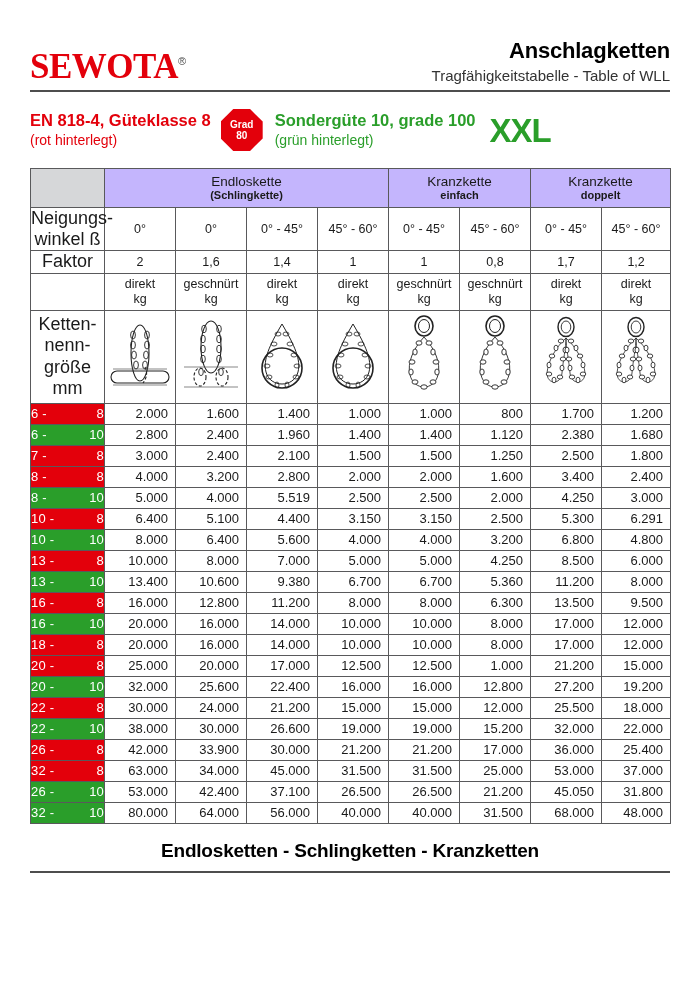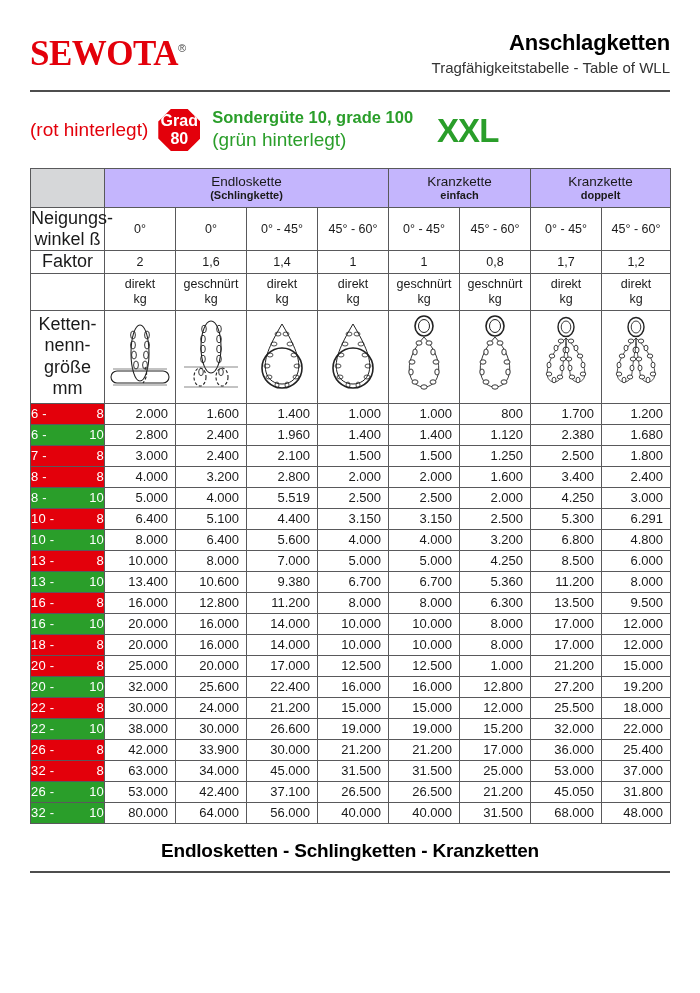--- a/index.html
+++ b/index.html
@@ -21,21 +21,21 @@
     height: 993px;
     box-sizing: border-box;
     padding: 0 30px;
     position: relative;
   }
 
   
   .header {
     display: flex;
     justify-content: space-between;
-    align-items: center;
+    align-items: flex-end;
     padding-top: 22px;
     height: 62px;
   }
   .logo {
     font-family: "Liberation Serif", serif;
     font-weight: bold;
     font-size: 35px;
     letter-spacing: -0.5px;
     color: #e3000b;
     line-height: 1;
@@ -79,47 +79,47 @@
     height: 60px;
     padding-top: 8px;
   }
   .std-block { line-height: 1.2; }
   .std-main {
     font-size: 16.5px;
     font-weight: bold;
     white-space: nowrap;
   }
   .std-note {
-    font-size: 19px;
+    font-size: 14px;
     margin-top: 1px;
   }
   .red { color: #e3000b; }
   .green { color: #2a9e2a; }
 
   .octagon {
     width: 42px;
     height: 42px;
     margin: 0 12px 0 10px;
     background: #e3000b;
     clip-path: polygon(30% 0%, 70% 0%, 100% 30%, 100% 70%, 70% 100%, 30% 100%, 0% 70%, 0% 30%);
     color: #ffffff;
     display: flex;
     flex-direction: column;
     align-items: center;
     justify-content: center;
-    font-size: 16px;
+    font-size: 10px;
     font-weight: bold;
     line-height: 1.15;
     flex: none;
   }
   .xxl {
     font-size: 33px;
     font-weight: bold;
     color: #2a9e2a;
-    margin-left: 24px;
+    margin-left: 14px;
     letter-spacing: -1px;
     line-height: 1;
   }
 
   
   table.wll {
     border-collapse: collapse;
     table-layout: fixed;
     width: 640px;
     margin-top: 8px;
@@ -207,20 +207,21 @@
     <div class="logo"><span>SEWOTA</span><span class="reg">®</span></div>
     <div class="header-right">
       <div class="head-title">Anschlagketten</div>
       <div class="head-sub">Tragfähigkeitstabelle - Table of WLL</div>
     </div>
   </div>
   <div class="rule"></div>
 
   <div class="standards">
     <div class="std-block">
+      <div class="std-main red">EN 818-4, Güteklasse 8</div>
       <div class="std-note red">(rot hinterlegt)</div>
     </div>
     <div class="octagon">
       <span>Grad</span>
       <span>80</span>
     </div>
     <div class="std-block">
       <div class="std-main green">Sondergüte 10, grade 100</div>
       <div class="std-note green">(grün hinterlegt)</div>
     </div>

